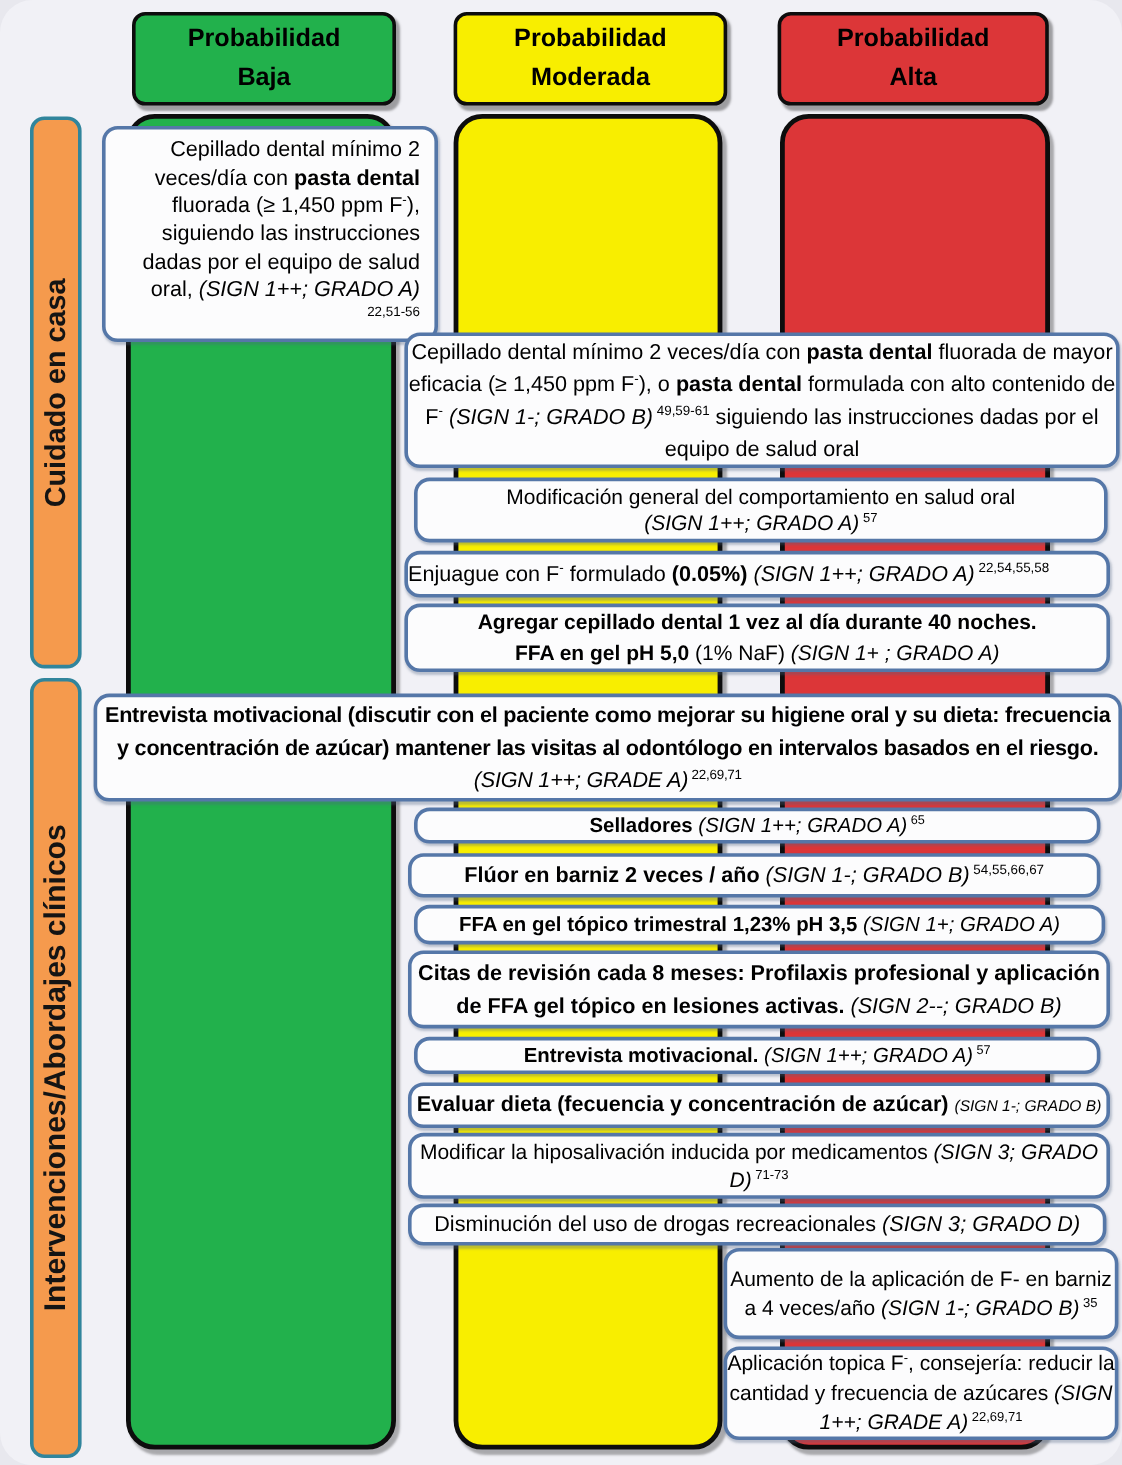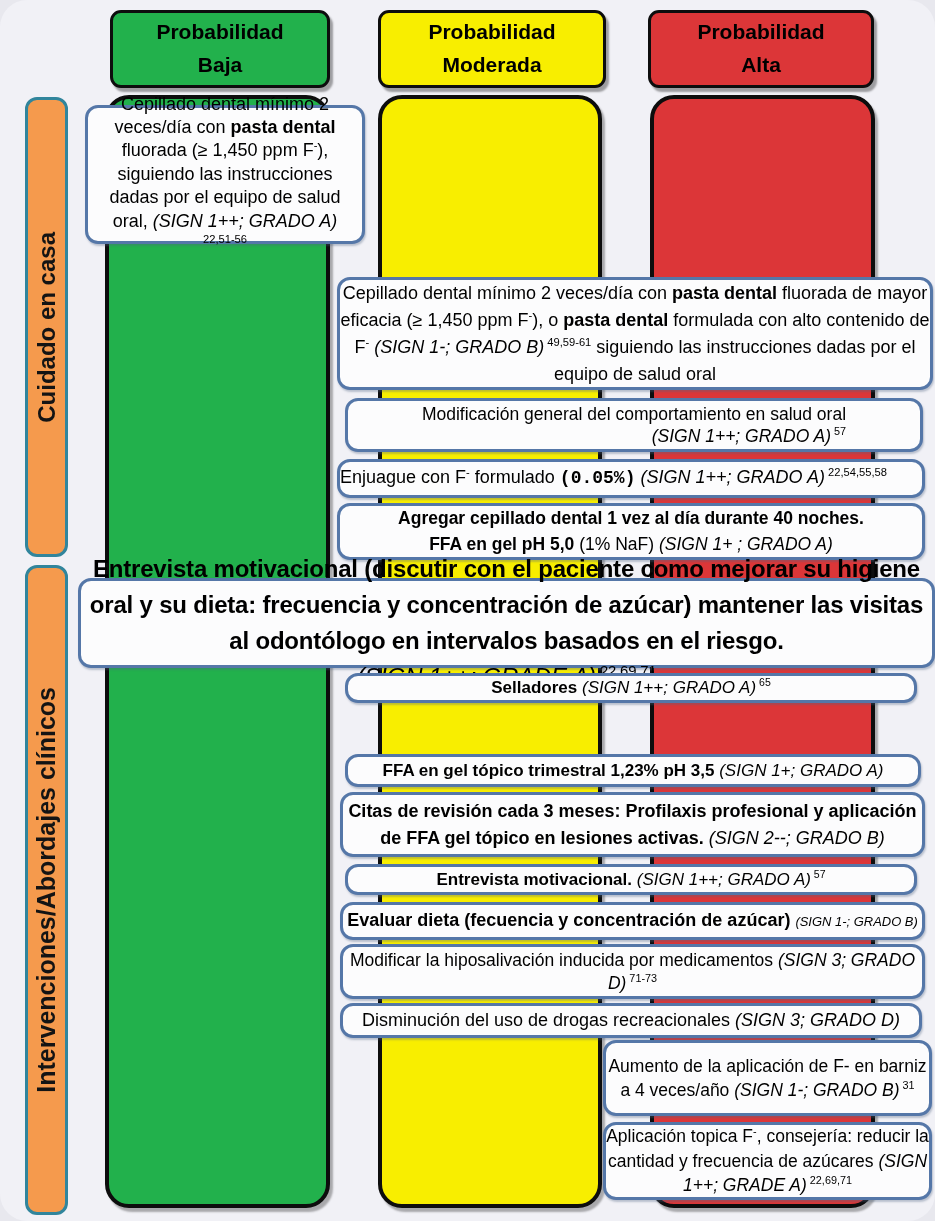--- a/index.html
+++ b/index.html
@@ -42,27 +42,27 @@
   .sb2{top:565px;height:650px;font-size:25px;}
   
   .box{
     position:absolute;box-sizing:border-box;background:#fcfcfd;
     border:3px solid #5577a8;border-radius:13px;
     display:flex;align-items:center;justify-content:center;
     text-align:center;font-size:17px;line-height:1.28;color:#000;
     padding:3px 0;z-index:4;box-shadow:1px 2px 2px rgba(80,100,130,0.35);
   }
   .box sup{font-size:0.62em;line-height:0;}
-  .b1{left:85px;top:105px;width:280px;height:139px;text-align:center;font-size:18px;line-height:1.3;padding:6px 12px;}
+  .b1{left:85px;top:105px;width:280px;height:180px;text-align:right;font-size:18px;line-height:1.3;padding:6px 12px;}
   .b1 .inner{width:100%;}
   .b2{left:337px;top:277px;width:596px;height:113px;font-size:18px;line-height:1.5;}
-  .b3{left:345px;top:398px;width:578px;height:54px;font-size:17.5px;text-align:right;}
+  .b3{left:345px;top:398px;width:578px;height:54px;font-size:17.5px;}
   .b4{left:337px;top:459px;width:588px;height:39px;font-size:18px;justify-content:flex-start;text-align:left;}
   .b5{left:337px;top:503px;width:588px;height:57px;font-size:17.5px;line-height:1.45;}
-  .b6{left:78px;top:578px;width:857px;height:90px;font-size:24px;letter-spacing:-0.2px;line-height:1.5;}
+  .b6{left:78px;top:578px;width:857px;height:90px;font-size:18px;letter-spacing:-0.2px;line-height:1.5;}
   .b7{left:345px;top:673px;width:572px;height:30px;}
   .b8{left:340px;top:711px;width:577px;height:37px;font-size:18px;}
   .b9{left:345px;top:754px;width:576px;height:33px;}
   .b10{left:340px;top:792px;width:585px;height:65px;font-size:18px;line-height:1.5;}
   .b11{left:345px;top:864px;width:572px;height:31px;}
   .b12{left:340px;top:902px;width:585px;height:38px;font-size:18px;}
   .b13{left:340px;top:944px;width:585px;height:55px;font-size:17.5px;}
   .b14{left:340px;top:1003px;width:582px;height:35px;font-size:18px;}
   .b15{left:603px;top:1040px;width:329px;height:76px;font-size:17.5px;line-height:1.4;}
   .b16{left:603px;top:1122px;width:329px;height:78px;font-size:17.5px;line-height:1.4;}
@@ -100,49 +100,52 @@
   <div class="box b1">
       <span class="inner"><span>Cepillado dental mínimo 2 veces/día con </span><span style="font-weight: bold;">pasta dental </span><span>fluorada (≥ 1,450 ppm F</span><sup>-</sup><span>), siguiendo las instrucciones dadas por el equipo de salud oral, </span><span style="font-style: italic;">(SIGN 1++; GRADO A)</span><sup> 22,51-56</sup></span>
     </div>
   <div class="box b2">
       <span><span>Cepillado dental mínimo 2 veces/día con </span><span style="font-weight: bold;">pasta dental</span><span> fluorada de mayor eficacia (≥ 1,450 ppm F</span><sup>-</sup><span>), o </span><span style="font-weight: bold;">pasta dental</span><span> formulada con alto contenido de  F</span><sup>-</sup><span> </span><span style="font-style: italic;">(SIGN 1-; GRADO B)</span><sup> 49,59-61</sup><span> siguiendo las instrucciones dadas por el equipo de salud oral</span></span>
     </div>
   <div class="box b3">
       <span><span>Modificación general del comportamiento en salud oral</span><br><span style="font-style: italic;">(SIGN 1++; GRADO A)</span><sup> 57</sup></span>
     </div>
   <div class="box b4">
-      <span><span>Enjuague con F</span><sup>-</sup><span> formulado </span><span style="font-weight: bold; font-family: Liberation Mono, monospace;">(0.05%)</span><span>    </span><span style="font-style: italic;">(SIGN 1++; GRADO A)</span><sup> 22,54,55,58</sup></span>
+      <span><span>Enjuague con F</span><sup>-</sup><span> formulado </span><span style="font-weight: bold;">(0.05%)</span><span>    </span><span style="font-style: italic;">(SIGN 1++; GRADO A)</span><sup> 22,54,55,58</sup></span>
     </div>
   <div class="box b5">
       <span><span style="font-weight: bold;">Agregar cepillado dental  1 vez al día durante 40 noches.</span><br><span style="font-weight: bold;">FFA en gel    pH 5,0 </span><span>(1% NaF)  </span><span style="font-style: italic;">(SIGN 1+ ; GRADO A)</span></span>
     </div>
   <div class="box b6">
       <span><span style="font-weight: bold;">Entrevista motivacional (discutir con el paciente como mejorar su higiene oral y su dieta: frecuencia y concentración de azúcar) mantener las visitas al odontólogo en intervalos basados en el riesgo.</span><br><span style="font-style: italic;">(SIGN 1++; GRADE A)</span><sup> 22,69,71</sup></span>
     </div>
   <div class="box b7">
       <span><span style="font-weight: bold;">Selladores </span><span style="font-style: italic;">(SIGN 1++; GRADO A)</span><sup> 65</sup></span>
     </div>
+  <div class="box b8">
+      <span><span style="font-weight: bold;">Flúor en barniz 2 veces / año  </span><span style="font-style: italic;">(SIGN 1-; GRADO B)</span><sup> 54,55,66,67</sup></span>
+    </div>
   <div class="box b9">
       <span><span style="font-weight: bold;">FFA en gel tópico trimestral 1,23% pH 3,5 </span><span style="font-style: italic;">(SIGN 1+; GRADO A)</span></span>
     </div>
   <div class="box b10">
-      <span><span style="font-weight: bold;">Citas de revisión cada 3 meses: Profilaxis profesional y aplicación de FFA gel tópico en lesiones activas.  </span><span style="font-style: italic;">(SIGN 2--; GRADO B)</span></span>
+      <span><span style="font-weight: bold;">Citas de revisión cada 8 meses: Profilaxis profesional y aplicación de FFA gel tópico en lesiones activas.  </span><span style="font-style: italic;">(SIGN 2--; GRADO B)</span></span>
     </div>
   <div class="box b11">
       <span><span style="font-weight: bold;">Entrevista motivacional.  </span><span style="font-style: italic;">(SIGN 1++; GRADO A)</span><sup> 57</sup></span>
     </div>
   <div class="box b12">
       <span><span style="font-weight: bold;">Evaluar dieta (fecuencia y concentración de azúcar) </span><span class="small-note" style="font-style: italic;">(SIGN 1-; GRADO B)</span></span>
     </div>
   <div class="box b13">
       <span><span>Modificar la hiposalivación inducida por medicamentos </span><span style="font-style: italic;">(SIGN 3; GRADO D)</span><sup> 71-73</sup></span>
     </div>
   <div class="box b14">
       <span><span>Disminución del uso de drogas recreacionales   </span><span style="font-style: italic;">(SIGN 3; GRADO D)</span></span>
     </div>
   <div class="box b15">
-      <span><span>Aumento de la aplicación de F- en barniz a 4 veces/año </span><span style="font-style: italic;">(SIGN 1-; GRADO B)</span><sup> 31</sup></span>
+      <span><span>Aumento de la aplicación de F- en barniz a 4 veces/año </span><span style="font-style: italic;">(SIGN 1-; GRADO B)</span><sup> 35</sup></span>
     </div>
   <div class="box b16">
       <span><span>Aplicación topica F</span><sup>-</sup><span>, consejería: reducir la cantidad y frecuencia de azúcares </span><span style="font-style: italic;">(SIGN 1++; GRADE A)</span><sup> 22,69,71</sup></span>
     </div>
 
 </div>
 
 </body></html>

